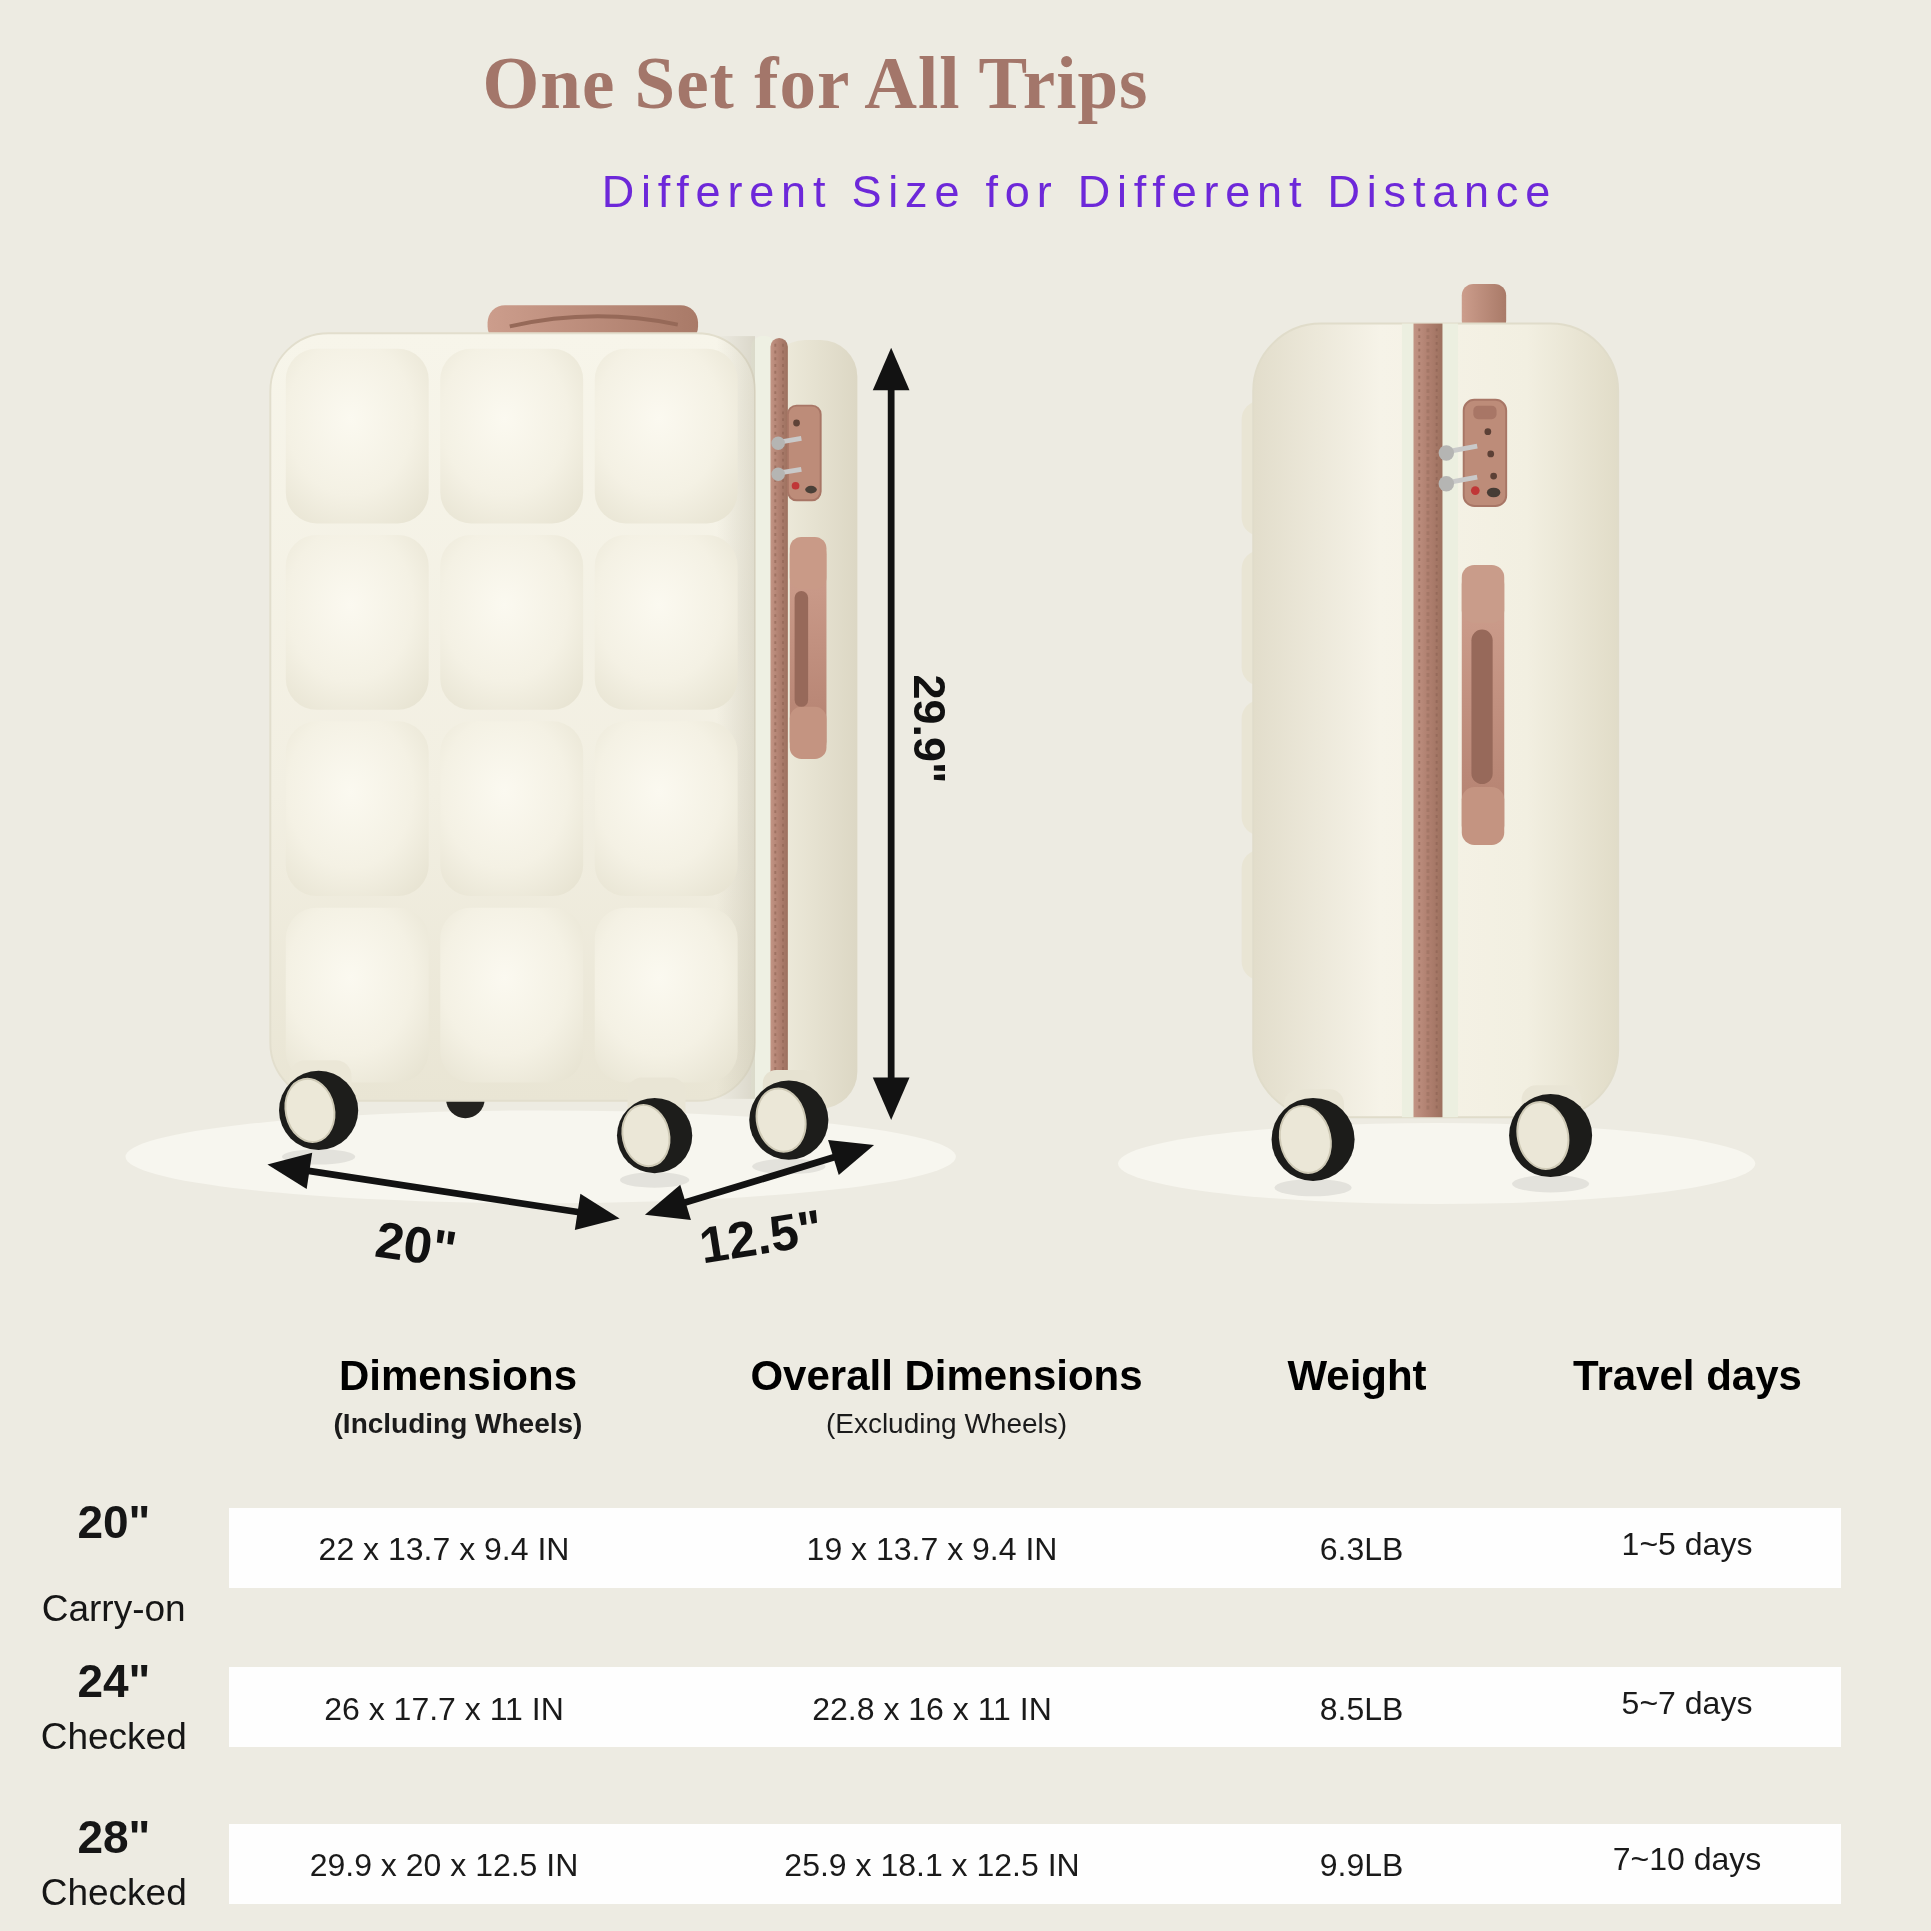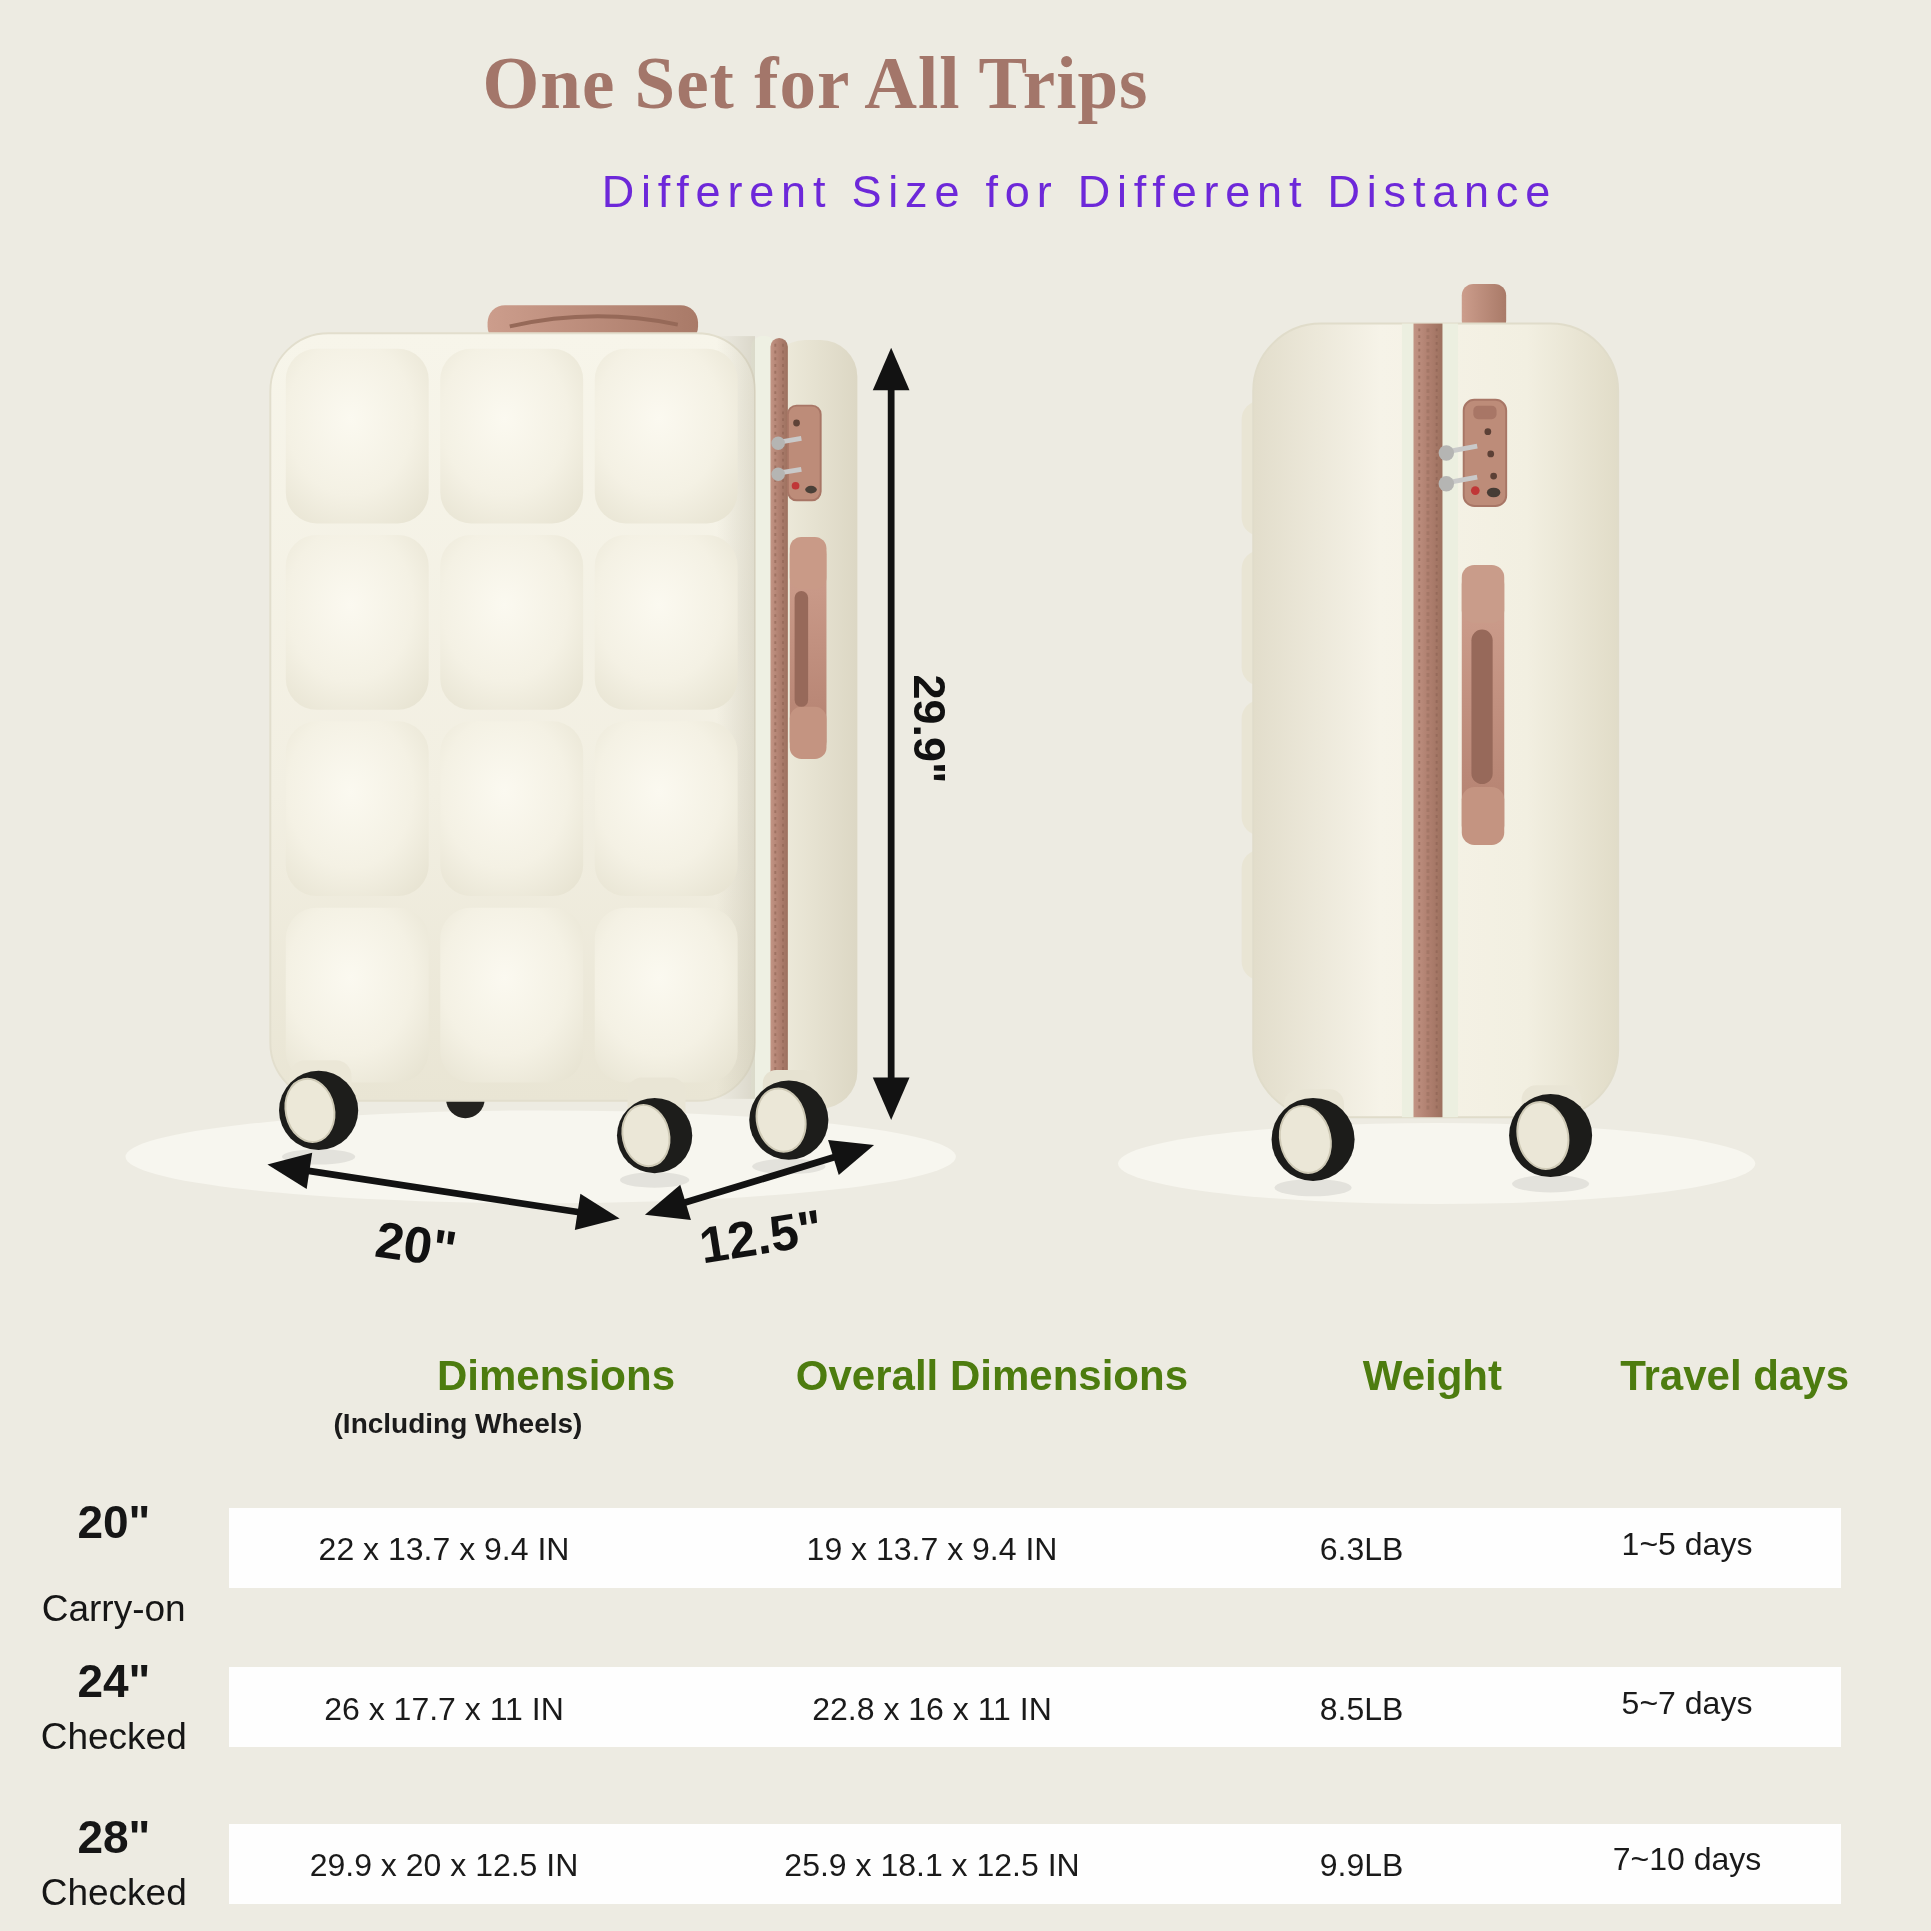--- a/index.html
+++ b/index.html
@@ -19,21 +19,21 @@
     font-size:45px; letter-spacing:6.8px; font-weight:400; color:#6d28d9;
   }
   .illustration{left:0; top:0;}
   .dim-label{
     font-weight:bold; color:#111; text-align:center; white-space:nowrap;
   }
   .dim-h{ left:861px; top:703px; width:135px; font-size:45px; transform:rotate(90deg); }
   .dim-w{ left:353px; top:1215px; width:126px; font-size:51px; transform:rotate(8deg); }
   .dim-d{ left:684px; top:1207px; width:154px; font-size:51px; transform:rotate(-9deg); }
   .th{
-    font-weight:bold; font-size:42px; text-align:right; color:#4d7c0f; top:1352px;
+    font-weight:bold; font-size:42px; text-align:center; color:#000000; top:1352px;
   }
   .th-sub{
     font-size:28px; text-align:center; color:#1b1b1b; top:1408px; font-weight:400;
   }
   .band{
     left:229px; width:1612px; height:80px; background:#fefefe;
   }
   .row-size{
     font-weight:bold; font-size:46px; text-align:center; left:17.4px; width:193px; white-space:nowrap;
   }
@@ -251,20 +251,21 @@
     </g>
   </svg>
 
   <div class="abs dim-label dim-h">29.9"</div>
   <div class="abs dim-label dim-w">20"</div>
   <div class="abs dim-label dim-d">12.5"</div>
 
   <div class="abs th" style="left:241px;width:434px;">Dimensions</div>
   <div class="abs th-sub" style="left:241px;width:434px;font-weight:bold;">(Including Wheels)</div>
   <div class="abs th" style="left:705px;width:483px;">Overall Dimensions</div>
+  <div class="abs th-sub" style="left:705px;width:483px;">(Excluding Wheels)</div>
   <div class="abs th" style="left:1212px;width:290px;">Weight</div>
   <div class="abs th" style="left:1526px;width:323px;">Travel days</div>
 
   <div class="abs band" style="top:1508px;"></div>
   <div class="abs row-size" style="top:1495px;">20"</div>
   <div class="abs row-type" style="top:1556px;margin-top:32px;">Carry-on</div>
   <div class="abs cell c1" style="top:1531px;">22 x 13.7 x 9.4 IN</div>
   <div class="abs cell c2" style="top:1531px;">19 x 13.7 x 9.4 IN</div>
   <div class="abs cell c3" style="top:1531px;text-align:center;">6.3LB</div>
   <div class="abs cell c4" style="top:1526px;">1~5 days</div>

